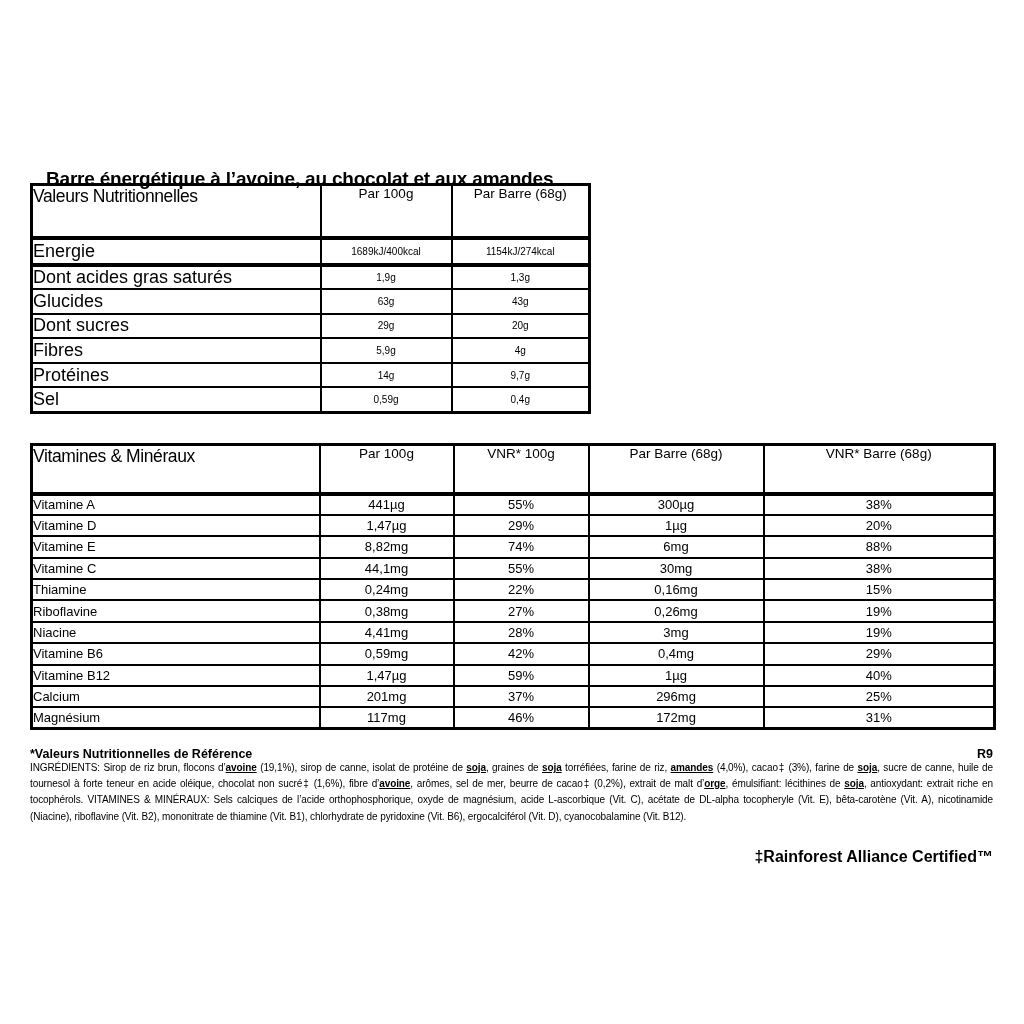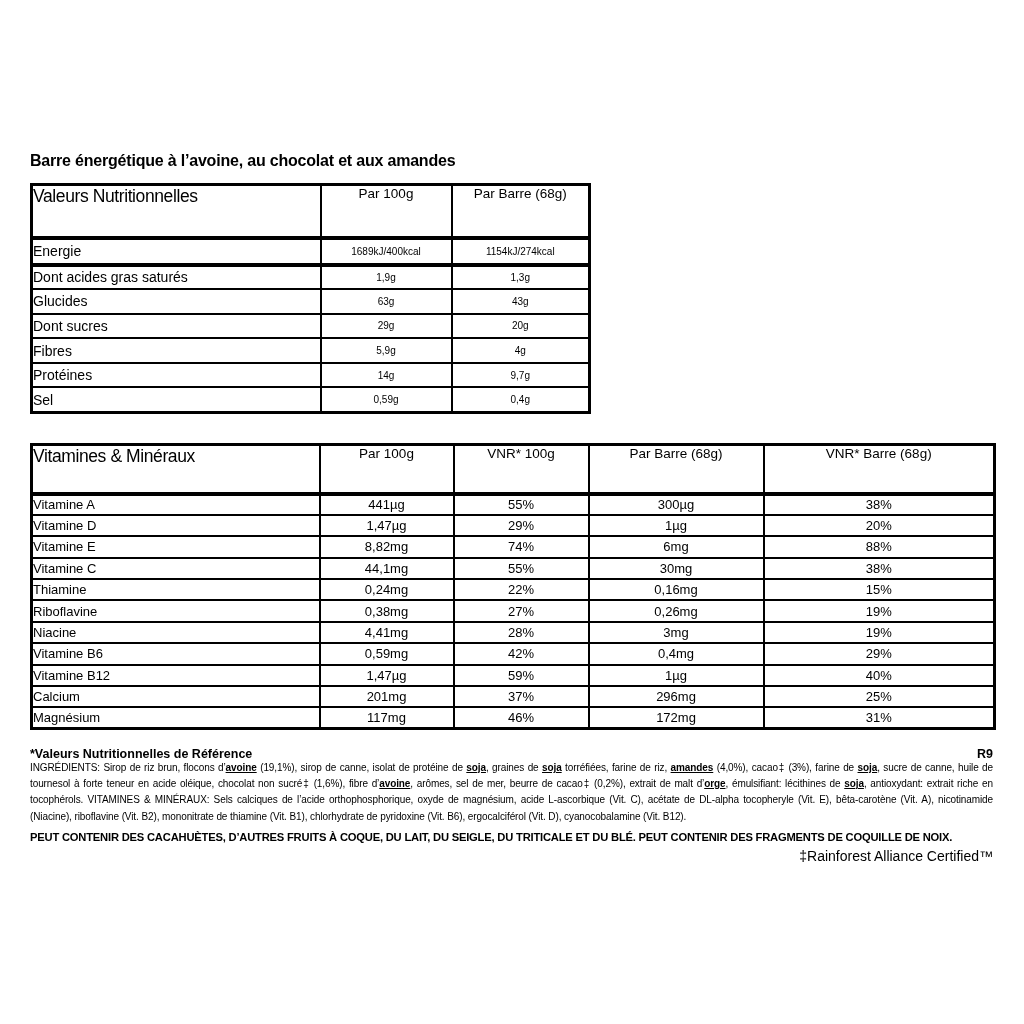--- a/index.html
+++ b/index.html
@@ -9,22 +9,22 @@
     height: 1024px;
     background: #ffffff;
     color: #000;
     font-family: "Liberation Sans", sans-serif;
     overflow: hidden;
   }
   .title {
     position: absolute;
     left: 30px;
     top: 152px;
-    margin: 0;
-    font-size: 16px;
+    margin: 16px;
+    font-size: 19px;
     font-weight: 800;
     letter-spacing: -0.2px;
   }
   table.t {
     position: absolute;
     border-collapse: collapse;
     table-layout: fixed;
     border: 3px solid #000;
   }
   table.t th, table.t td {
@@ -47,21 +47,21 @@
   .t2 tr.head { height: 49px; }
   .t2 tr.body { height: 21.4px; }
   th.ttl {
     text-align: left;
     padding: 6px 0 0 7px;
     font-size: 17.5px;
     font-weight: bold;
     letter-spacing: -0.4px;
   }
   th.col { padding-top: 7px; font-size: 13.5px; text-align: center; }
-  td.lbl { text-align: left; padding-left: 7px; font-size: 14px; vertical-align: middle; }
+  td.lbl { text-align: left; padding-left: 7px; font-size: 18px; vertical-align: middle; }
   td.ind { padding-left: 17px; margin-top: 38px; }
   td.num { text-align: center; font-size: 10px; vertical-align: middle; }
   .t2 td.lbl, .t2 td.num { font-size: 13px; }
   .footrow {
     position: absolute;
     left: 30px;
     top: 739px;
     width: 963px;
     display: flex;
     justify-content: space-between;
@@ -91,22 +91,22 @@
     font-weight: bold;
     letter-spacing: -0.2px;
   }
   .cert {
     position: absolute;
     left: 30px;
     top: 848px;
     width: 963px;
     margin: 0;
     text-align: right;
-    font-size: 14px;
-    font-weight: normal;
+    font-size: 16px;
+    font-weight: bold;
   }
 </style>
 </head>
 <body>
 
 <div class="page">
 
   <h1 class="title">Barre énergétique à l’avoine, au chocolat et aux amandes</h1>
 
   <table class="t t1">
@@ -255,17 +255,16 @@
     </tbody>
   </table>
 
   <div class="footrow">
     <span>*Valeurs Nutritionnelles de Référence</span>
     <span>R9</span>
   </div>
 
   <p class="ingredients"><span>INGRÉDIENTS: Sirop de riz brun, flocons d’</span><span class="bu">avoine</span><span> (19,1%), sirop de canne, isolat de protéine de </span><span class="bu">soja</span><span>, graines de </span><span class="bu">soja</span><span> torréfiées, farine de riz, </span><span class="bu">amandes</span><span> (4,0%), cacao‡ (3%), farine de </span><span class="bu">soja</span><span>, sucre de canne, huile de tournesol à forte teneur en acide oléique, chocolat non sucré‡ (1,6%), fibre d’</span><span class="bu">avoine</span><span>, arômes, sel de mer, beurre de cacao‡ (0,2%), extrait de malt d’</span><span class="bu">orge</span><span>, émulsifiant: lécithines de </span><span class="bu">soja</span><span>, antioxydant: extrait riche en tocophérols. VITAMINES &amp; MINÉRAUX: Sels calciques de l’acide orthophosphorique, oxyde de magnésium, acide L-ascorbique (Vit. C), acétate de DL-alpha tocopheryle (Vit. E), bêta-carotène (Vit. A), nicotinamide (Niacine), riboflavine (Vit. B2), mononitrate de thiamine (Vit. B1), chlorhydrate de pyridoxine (Vit. B6), ergocalciférol (Vit. D), cyanocobalamine (Vit. B12).</span></p>
 
-  <p class="allergen">PEUT CONTENIR DES CACAHUÈTES, D’AUTRES FRUITS À COQUE, DU LAIT, DU SEIGLE, DU TRITICALE ET DU BLÉ. PEUT CONTENIR DES FRAGMENTS DE COQUILLE DE NOIX.</p>
 
   <p class="cert">‡Rainforest Alliance Certified™</p>
 
 </div>
 
 </body></html>

